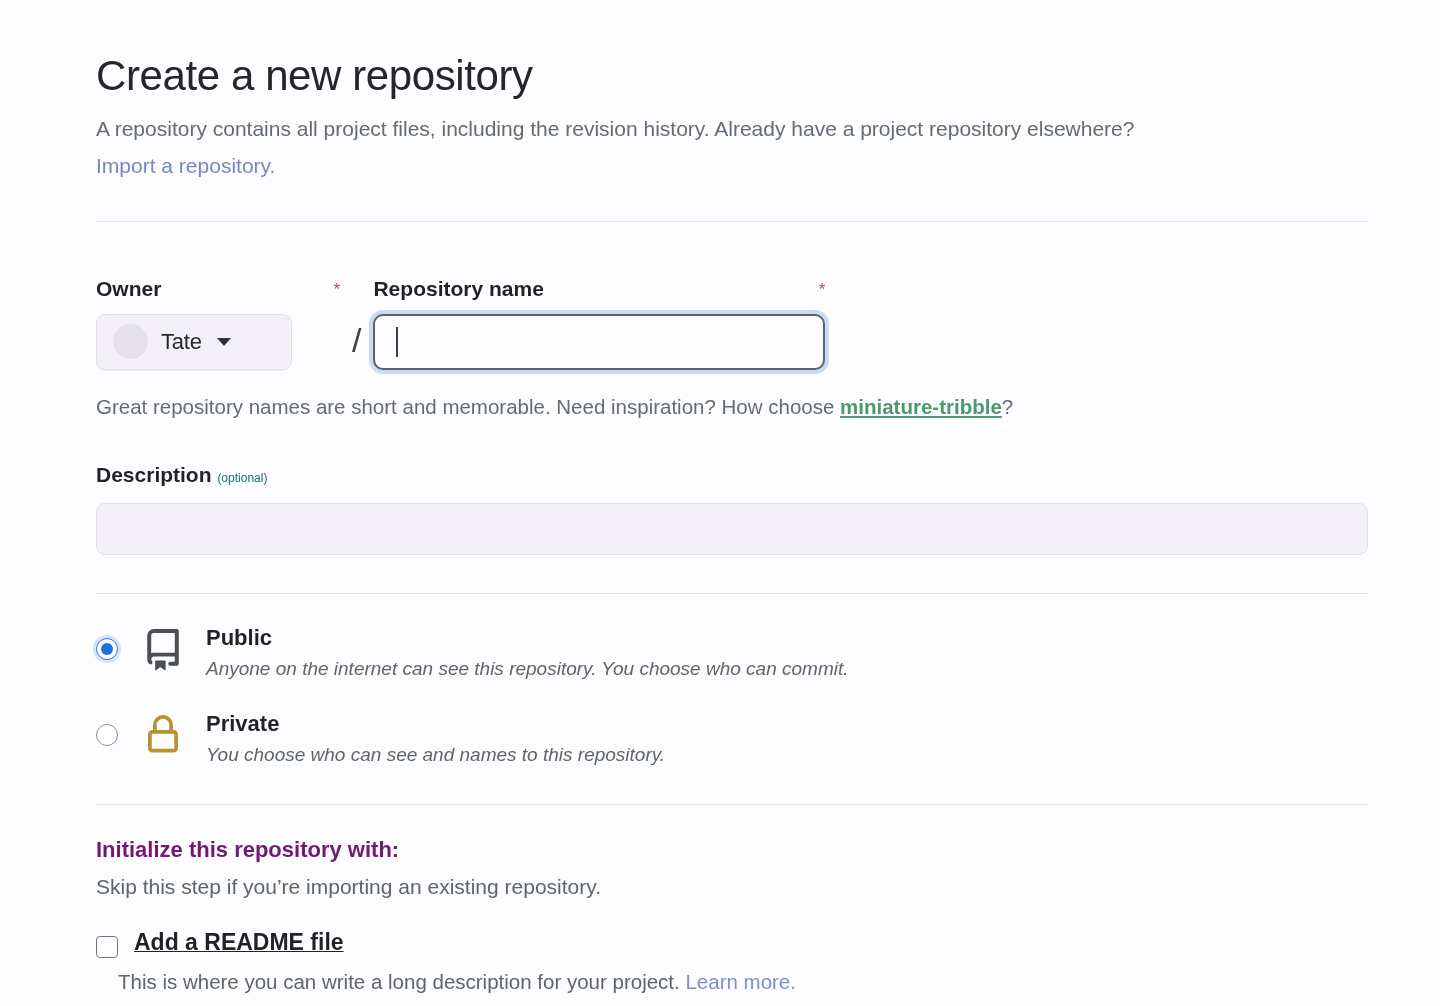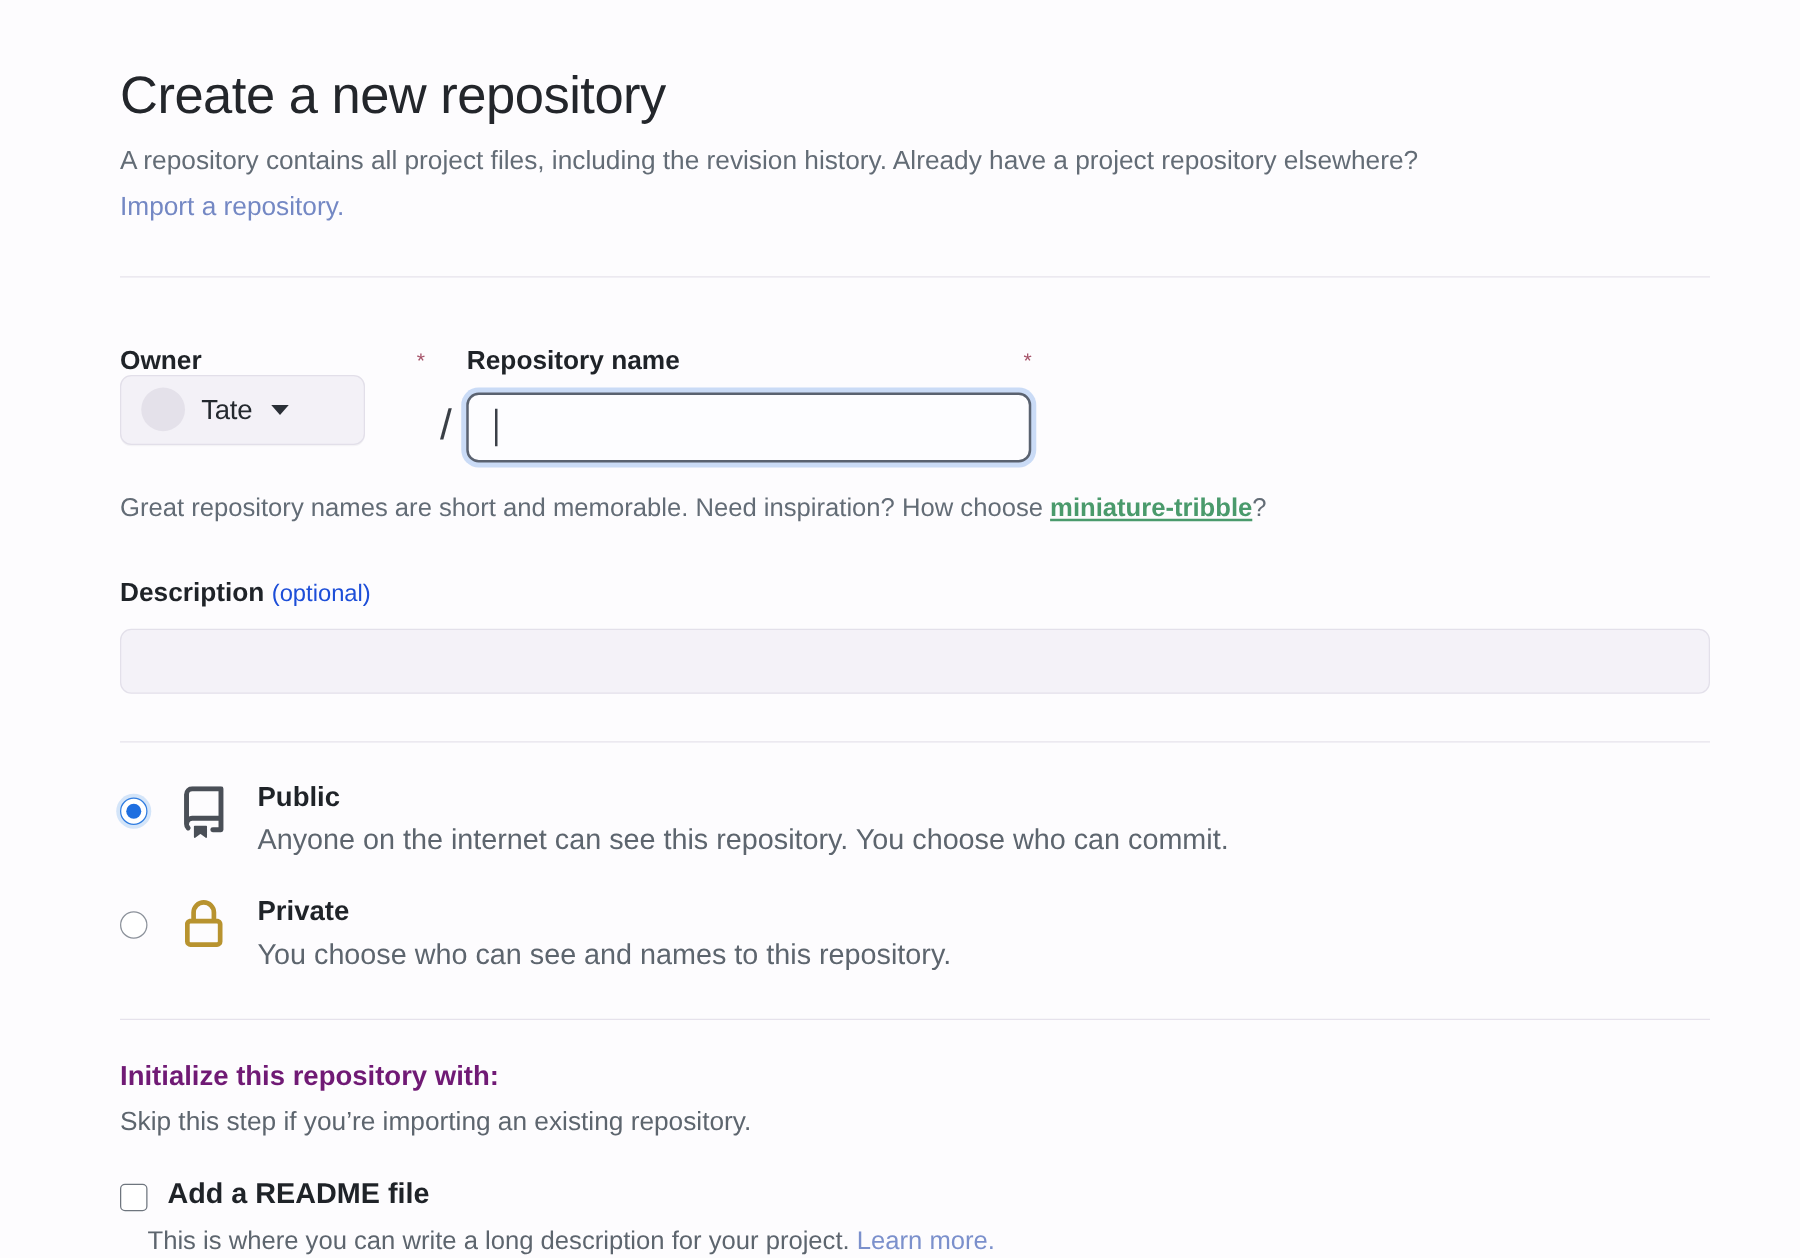--- a/index.html
+++ b/index.html
@@ -84,21 +84,21 @@
   .req-star {
     color: #a6546a;
     font-size: 17px;
     font-weight: 400;
     line-height: 1;
     position: relative;
     top: -1px;
   }
 
   .owner-button {
-    margin-top: 1px;
+    margin-top: 15px;
     width: 196px;
     height: 56px;
     background: #f3f1f7;
     border: 1px solid #e2dfe9;
     border-radius: 9px;
     display: flex;
     align-items: center;
     gap: 13px;
     padding: 0 18px 0 16px;
     box-sizing: border-box;
@@ -181,22 +181,22 @@
 
   
   .desc-block { margin-top: 40px; }
   .desc-label {
     font-size: 21px;
     font-weight: 700;
     color: #1f2328;
   }
   .desc-optional {
     font-weight: 400;
-    font-size: 19px;
-    color: #1d4ed8;
+    font-size: 12px;
+    color: #0f766e;
   }
   .desc-input {
     display: block;
     margin-top: 16px;
     width: 1272px;
     height: 52px;
     box-sizing: border-box;
     background: #f4f2f8;
     border: 1px solid #e3e0ea;
     border-radius: 9px;
@@ -255,45 +255,47 @@
     justify-content: center;
   }
   .vis-text { margin-left: 20px; }
   .vis-title {
     font-size: 22px;
     font-weight: 700;
     color: #1f2328;
     line-height: 1.25;
   }
   .vis-desc {
-    font-size: 23px;
+    font-size: 19px;
     color: #5d656e;
     margin-top: 5px;
     line-height: 1.35;
+    font-style: italic;
   }
 
   .divider-vis { margin-top: 36px; }
 
   
   .init-block { margin-top: 32px; }
   .init-title {
     font-size: 22px;
     font-weight: 700;
     color: #701a75;
   }
   .init-sub {
     font-size: 21px;
     color: #5d656e;
     margin-top: 12px;
   }
 
   .readme-row {
     display: flex;
-    align-items: center;
+    align-items: flex-start;
     margin-top: 31px;
+    text-decoration: underline;
   }
   .checkbox {
     width: 22px;
     height: 22px;
     border: 1.8px solid #6e757e;
     border-radius: 4px;
     background: #fff;
     flex: 0 0 auto;
     margin-top: 6px;
     box-sizing: border-box;

